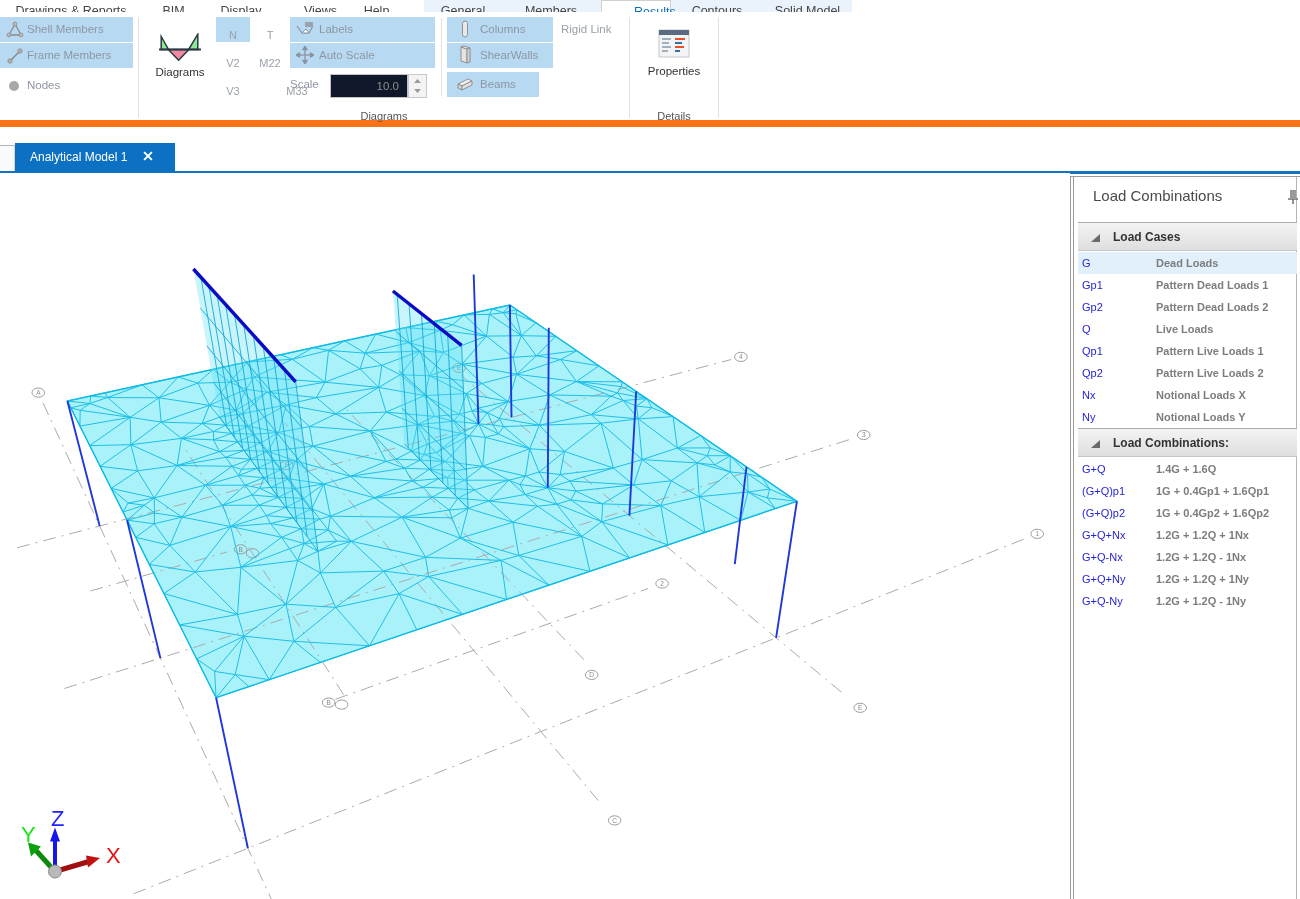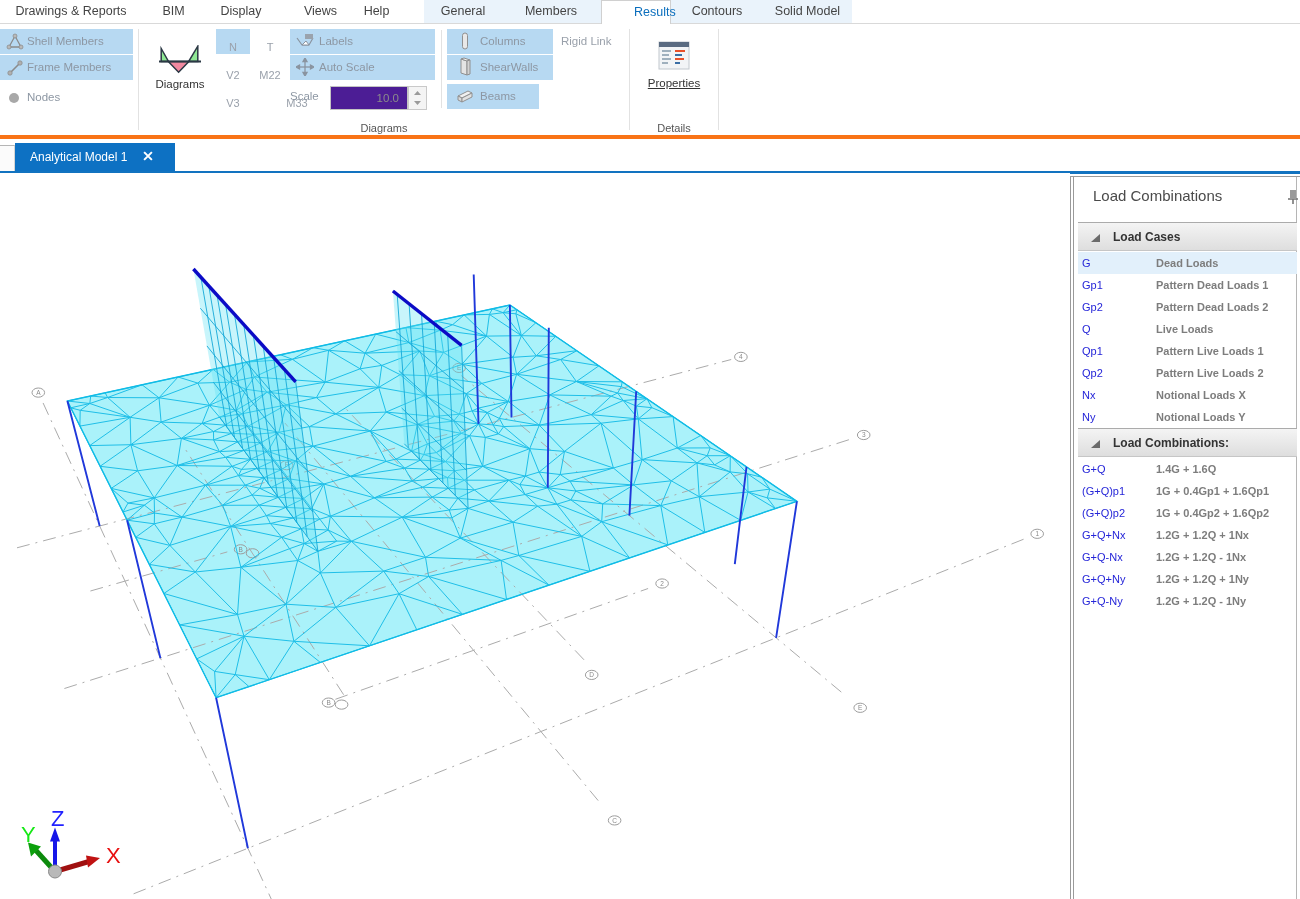--- a/index.html
+++ b/index.html
@@ -1,21 +1,21 @@
 <!DOCTYPE html>
 <html><head><meta charset="utf-8"><style>
 * { margin:0; padding:0; box-sizing:border-box; }
 body { width:1300px; height:899px; font-family:"Liberation Sans",sans-serif; background:#fff; overflow:hidden; position:relative; }
 
 #tabbar { position:absolute; left:0; top:0; width:1300px; height:24px; border-bottom:1px solid #d9d9d9; background:#fff; }
 #ctxbg { position:absolute; left:424px; top:0; width:428px; height:23px; background:#eaf3fb; }
 .rtab { position:absolute; top:0; height:23px; line-height:23px; font-size:12.5px; color:#444; text-align:center; }
 .rtab.sel { background:#fff; color:#0a6ebd; border:1px solid #d0d0d0; border-bottom:none; height:24px;padding-left:32px; }
 
-#ribbon { position:absolute; left:0; top:24px; width:1300px; height:115px; background:#fff; border-bottom:4px solid #f97316; }
+#ribbon { position:absolute; left:0; top:12px; width:1300px; height:115px; background:#fff; border-bottom:7px solid #f97316; }
 .vsep { position:absolute; top:5px; height:101px; width:1px; background:#e2e2e2; }
 .btn { position:absolute; background:#b7d9f2; color:#8d97a3; font-size:11.5px; }
 .btn .lbl { position:absolute; left:27px; top:0; line-height:25px; }
 .gl { position:absolute; top:96px; height:16px; line-height:16px; font-size:11px; color:#555; text-align:center; }
 .sm { position:absolute; width:34px; height:25px; line-height:25px; text-align:center; font-size:11px; color:#9aa1ab; }
 
 #bluline { position:absolute; left:0; top:171px; width:1300px; height:3px; background:#1273c0; }
 #doctab { position:absolute; left:15px; top:143px; width:160px; height:28px; background:#0d71c3; color:#fff; font-size:12px; line-height:28px; }
 #stub { position:absolute; left:0px; top:145px; width:15px; height:26px; background:#fbfbfb; border-top:1px solid #b5b5b5; border-right:1px solid #d5d5d5;}
 #grayline { position:absolute; left:0; top:176px; width:1300px; height:1px; background:#9a9a9a; }
@@ -101,21 +101,21 @@
           <line x1="9" y1="3" x2="9" y2="15"></line>
           <line x1="3" y1="9" x2="15" y2="9"></line>
           <polygon points="9,0 7,3.5 11,3.5"></polygon>
           <polygon points="9,18 7,14.5 11,14.5"></polygon>
           <polygon points="0,9 3.5,7 3.5,11"></polygon>
           <polygon points="18,9 14.5,7 14.5,11"></polygon>
         </g>
       </svg>
     </div>
     <div style="position:absolute;left:290px;top:66px;font-size:11.5px;color:#8d97a3;">Scale</div>
-    <div style="position:absolute;left:330px;top:62px;width:78px;height:24px;background:#4c1d95;border:1px solid #c4c4c4;font-size:11.5px;color:#8b8b8b;text-align:right;line-height:22px;"><span style="margin-right:8px">10.0</span></div>
+    <div style="position:absolute;left:330px;top:62px;width:78px;height:24px;background:#0f172a;border:1px solid #c4c4c4;font-size:11.5px;color:#8b8b8b;text-align:right;line-height:22px;"><span style="margin-right:8px">10.0</span></div>
     <div style="position:absolute;left:408px;top:62px;width:19px;height:24px;background:#f4f4f4;border:1px solid #c9c9c9;"><svg width="17" height="22" viewBox="0 0 17 22">
         <polygon points="8.5,4 5,8 12,8" fill="#9a9a9a"></polygon>
         <polygon points="8.5,18 5,14 12,14" fill="#9a9a9a"></polygon>
       </svg></div>
     <div class="vsep" style="left:441px;top:6px;height:78px;"></div>
     <div class="btn" style="left:447px;top:5px;width:106px;height:25px;">
       <span class="lbl" style="left:33px">Columns</span>
       <svg width="12" height="20" style="position:absolute;left:12px;top:2px" viewBox="0 0 12 20">
         <rect x="3.5" y="2" width="5" height="16" rx="2.5" fill="#e8e8e8" stroke="#909090" stroke-width="1"></rect>
       </svg>
@@ -148,21 +148,21 @@
           <line x1="4" y1="18" x2="13" y2="18"></line>
           <line x1="4" y1="22" x2="10" y2="22"></line>
         </g>
         <g stroke-width="2">
           <line x1="17" y1="10" x2="27" y2="10" stroke="#e8502a"></line>
           <line x1="17" y1="14" x2="24" y2="14" stroke="#3a6ea5"></line>
           <line x1="17" y1="18" x2="26" y2="18" stroke="#e8502a"></line>
           <line x1="17" y1="22" x2="22" y2="22" stroke="#3a6ea5"></line>
         </g>
       </svg>
-      <div style="position:absolute;left:0;top:48px;width:80px;text-align:center;font-size:11.5px;color:#333;text-decoration:underline;">Properties</div>
+      <div style="position:absolute;left:0;top:48px;width:80px;text-align:center;font-size:11.5px;color:#333;">Properties</div>
     </div>
     <div class="vsep" style="left:718px;"></div>
     <div class="gl" style="left:139px;width:490px;">Diagrams</div>
     <div class="gl" style="left:630px;width:88px;">Details</div>
 </div>
 <div id="stub"></div>
 <div id="bluline"></div>
 <div id="grayline"></div>
 <div id="doctab"><span style="margin-left:15px">Analytical Model 1</span><svg width="10" height="10" style="margin-left:16px" viewBox="0 0 9 9">
       <path d="M1 1 L8 8 M8 1 L1 8" stroke="#fff" stroke-width="1.8"></path>

